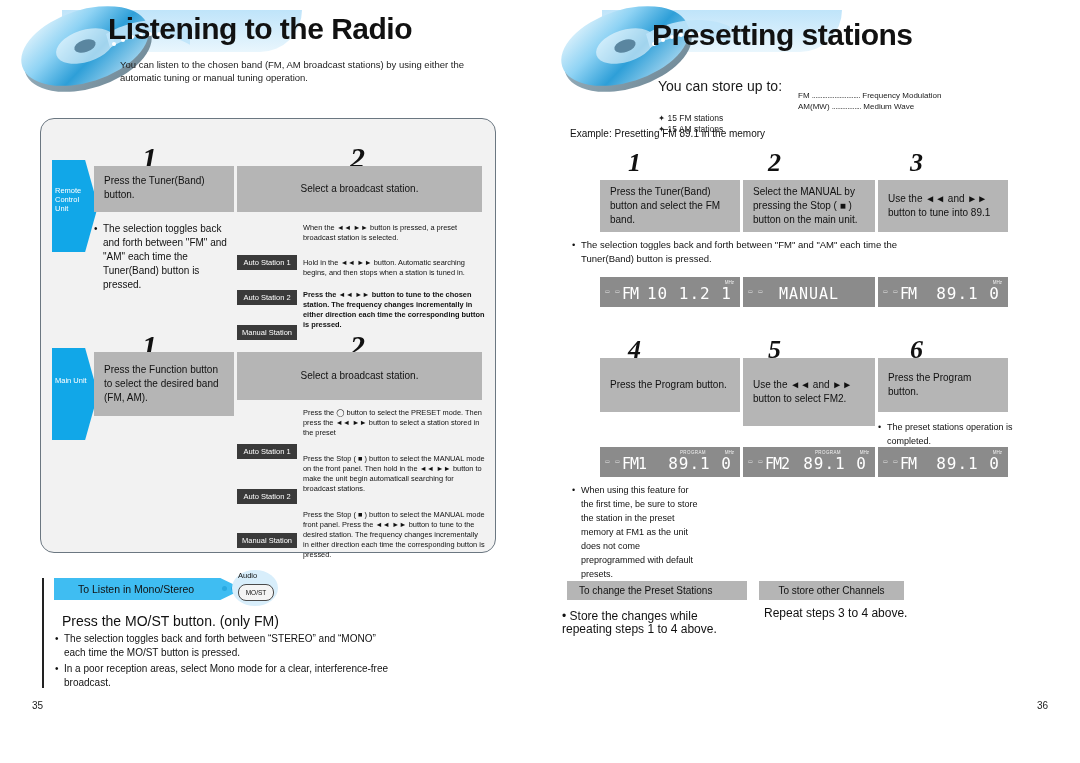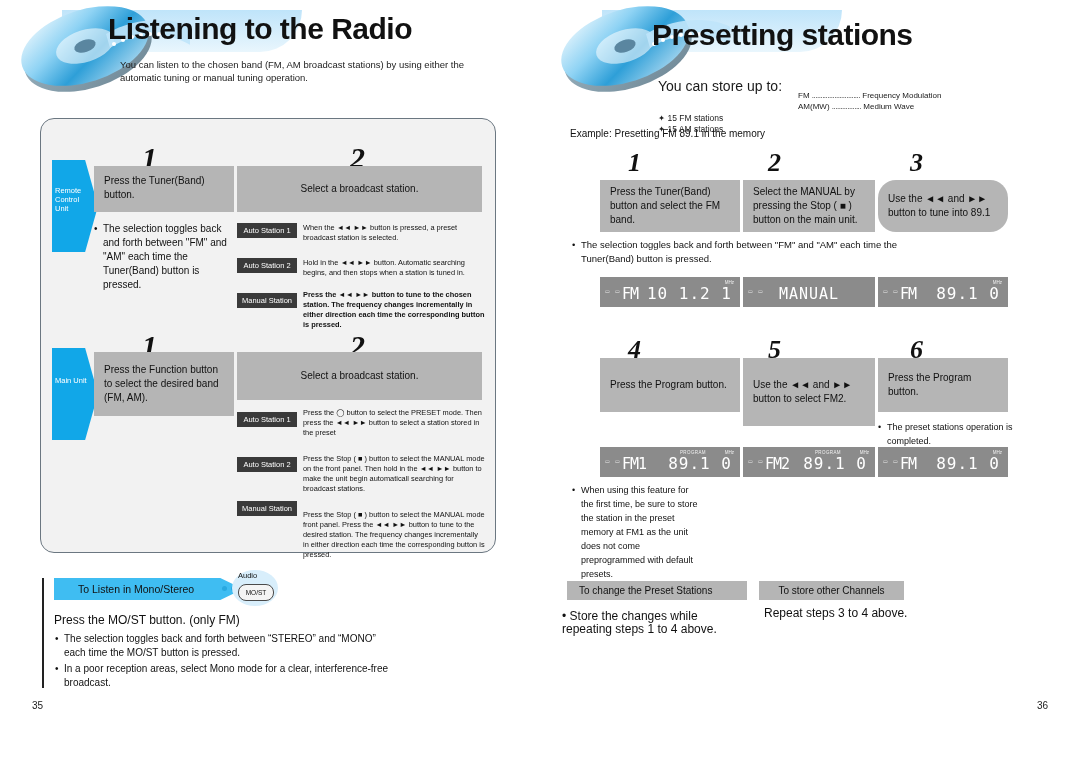--- a/index.html
+++ b/index.html
@@ -59,21 +59,21 @@
   .gpanel.ctr{display:flex;align-items:center;justify-content:center;text-align:center;}
   .gpanel.vc{display:flex;align-items:center;}
 
   
   .bul{position:absolute;font-size:10px;line-height:14px;color:#111;}
   .bul .b{display:flex;}
   .bul .b .dot{width:9px;flex:0 0 9px;}
 
   
   .badge{position:absolute;background:#3a3a3a;color:#fff;font-size:7.5px;
-         text-align:center;box-sizing:border-box;padding:3px 0;width:60px;}
+         text-align:center;box-sizing:border-box;padding:3px 0;width:60px;margin-top:32px;}
   .bdesc{position:absolute;font-size:7.4px;line-height:10px;color:#111;}
 
   
   .lcd{position:absolute;background:#8b8b8b;box-sizing:border-box;
        display:flex;align-items:center;}
   .lcd .tiny{position:absolute;left:5px;top:11px;font-size:5px;color:#e8e8e8;letter-spacing:2px;}
   .lcd .prog{position:absolute;right:34px;top:3px;font-size:4.5px;color:#efefef;letter-spacing:.4px;}
   .lcd .mhz{position:absolute;right:6px;top:3px;font-size:4.5px;color:#efefef;}
   .lcd .band{position:absolute;left:22px;top:8px;font-size:15px;color:#fff;
              font-family:"DejaVu Sans Mono", monospace;letter-spacing:-1px;}
@@ -194,21 +194,21 @@
   <div class="banner" style="left:54px;top:578px;width:165px;">To Listen in Mono/Stereo</div>
   <div class="dots3" style="left:222px;top:586px;">
     <i></i>
       <i></i>
       <i></i>
   </div>
   <div class="moblob" style="left:232px;top:570px;"></div>
   <div class="molabel" style="left:238px;top:571px;">Audio</div>
   <div class="mobtn" style="left:238px;top:584px;">MO/ST</div>
 
-  <div style="position:absolute;left:54px;top:613px;font-size:12px;color:#111;">Press the MO/ST button.   (only FM)</div>
+  <div style="position:absolute;left:62px;top:613px;font-size:14px;color:#111;">Press the MO/ST button.   (only FM)</div>
 
   <div class="bul" style="left:55px;top:632px;width:345px;">
     <div class="b" style="margin-bottom:2px;">
         <span class="dot">•</span>
       <span>The selection toggles back and forth between “STEREO” and “MONO” each time the MO/ST button is pressed.</span>
       </div>
     <div class="b">
         <span class="dot">•</span>
       <span>In a poor reception areas, select Mono mode for a clear, interference-free broadcast.</span>
       </div>
@@ -272,21 +272,21 @@
 
   <div style="position:absolute;left:30px;top:128px;font-size:10px;color:#111;">Example: Presetting FM 89.1 in the memory</div>
 
   <div class="stepnum sm" style="left:88px;top:148px;">1</div>
   <div class="gpanel vc" style="left:60px;top:180px;width:140px;height:52px;">Press the Tuner(Band)  button and select the FM band.</div>
 
   <div class="stepnum sm" style="left:228px;top:148px;">2</div>
   <div class="gpanel vc" style="left:203px;top:180px;width:132px;height:52px;">Select the MANUAL by pressing the Stop ( ■ )  button on the main unit.</div>
 
   <div class="stepnum sm" style="left:370px;top:148px;">3</div>
-  <div class="gpanel vc" style="left:338px;top:180px;width:130px;height:52px;border-radius:18px;">Use the ◄◄  and ►► button to tune into 89.1</div>
+  <div class="gpanel vc" style="left:338px;top:180px;width:130px;height:52px;">Use the ◄◄  and ►► button to tune into 89.1</div>
 
   <div class="bul" style="left:32px;top:238px;width:340px;font-size:9.5px;">
     <div class="b">
         <span class="dot">•</span>
       <span>The selection toggles back and forth between "FM" and "AM" each time the Tuner(Band)  button is pressed.</span>
       </div>
   </div>
 
   <div class="lcd" style="left:60px;top:277px;width:140px;height:30px;">
     <span class="tiny">▭ ▭</span>

